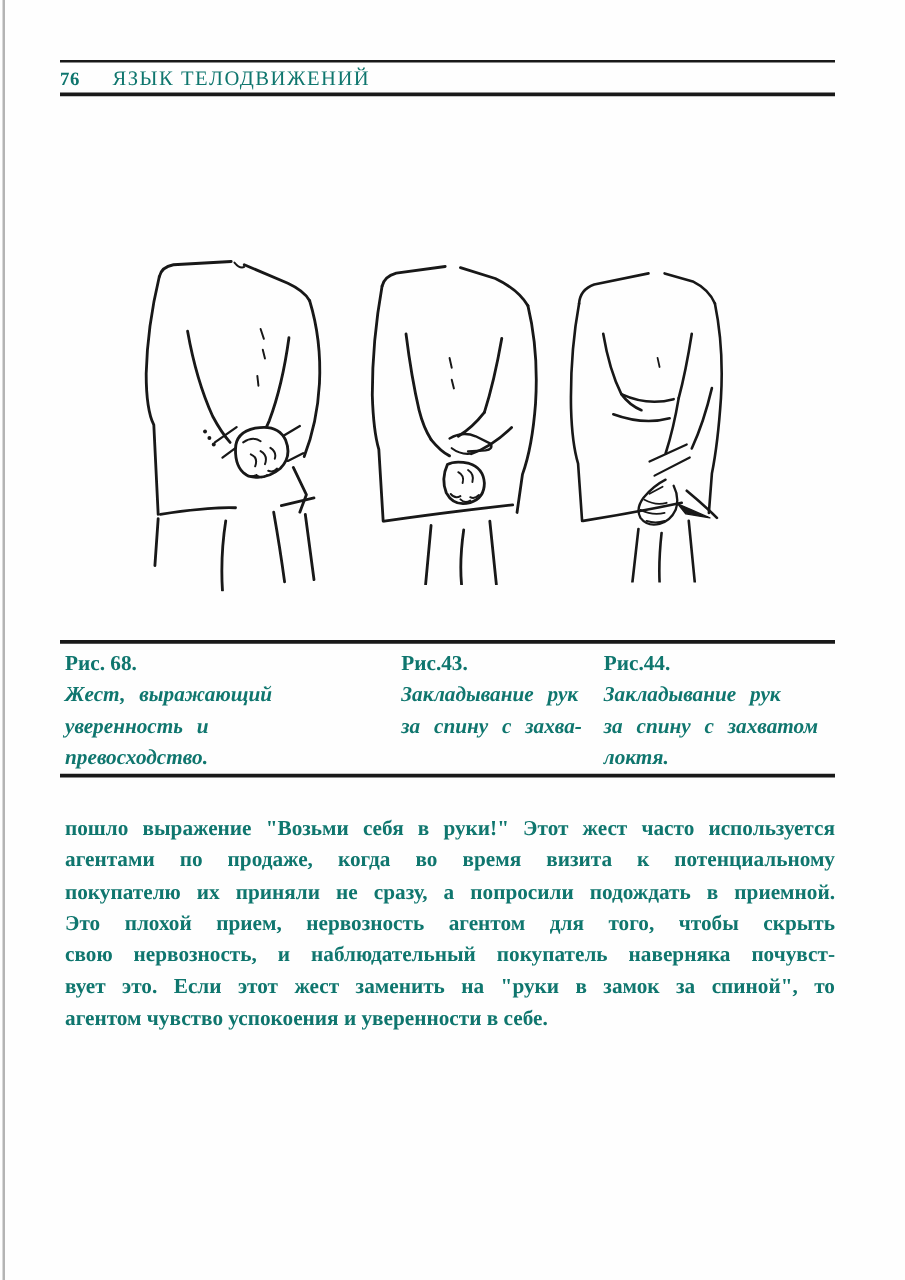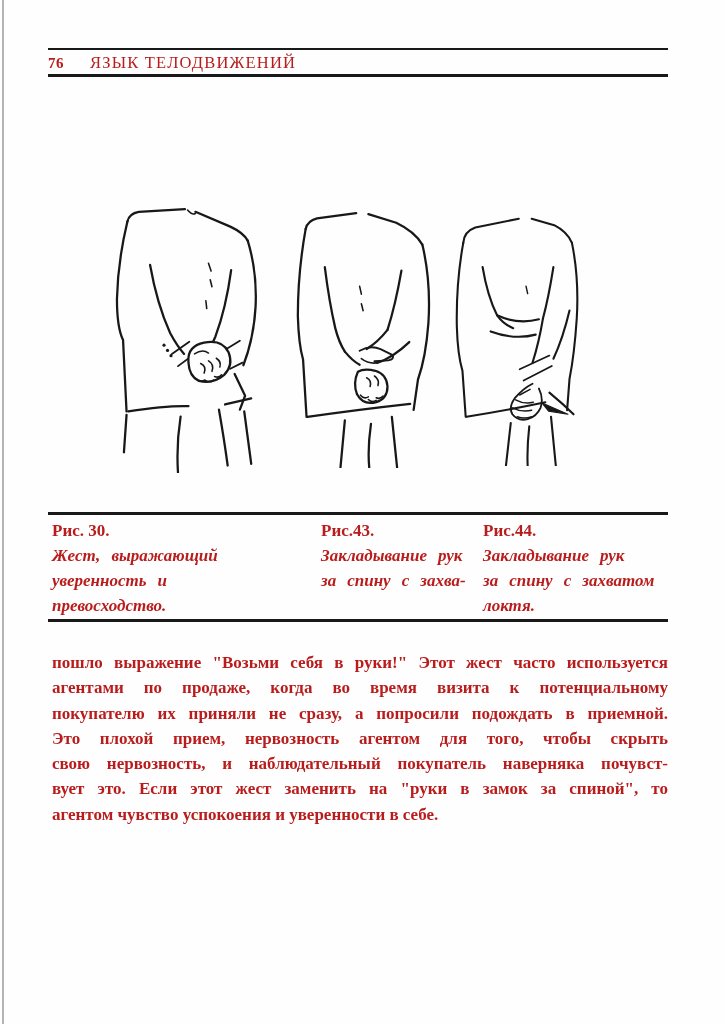--- a/index.html
+++ b/index.html
@@ -1,18 +1,18 @@
 <!DOCTYPE html>
 <html><head>
 <meta charset="utf-8">
 <style>
   html,body{margin:0;padding:0;background:#e8e8e8;}
   .page{
     position:relative;width:724px;height:1024px;background:#fefefe;
-    font-family:"Liberation Serif","DejaVu Serif",serif;color:#b91c1c;
+    font-family:"Liberation Serif","DejaVu Serif",serif;color:#0f766e;
     overflow:hidden;margin:0 auto;
   }
   .edge-line{position:absolute;left:2px;top:0;width:2px;height:1024px;background:#b4b4b4;}
   .rule{position:absolute;left:48px;width:620px;background:#191919;}
   .rule.hdr-top{top:48px;height:2px;}
   .rule.hdr-bot{top:74px;height:2.5px;}
   .rule.cap-top{top:512px;height:2.5px;}
   .rule.cap-bot{top:619px;height:2.5px;}
   .header{position:absolute;left:48px;top:53px;width:620px;display:flex;align-items:baseline;}
   .pagenum{font-weight:bold;font-size:15px;letter-spacing:.5px;}
@@ -124,21 +124,21 @@
         <path d="M73 282 L67 335"></path>
         <path d="M96 286 Q93 313 94 335"></path>
         <path d="M123 274 L129 335"></path>
       </g>
     </svg>
   </div>
 
   <div class="rule cap-top" data-interactable="false"></div>
 
   <div class="cap cap1" data-interactable="false">
-    <div class="cap-title" data-interactable="false">Рис.  30.</div>
+    <div class="cap-title" data-interactable="false">Рис.  68.</div>
     <div class="cap-line" data-interactable="false">Жест, выражающий</div>
     <div class="cap-line" data-interactable="false">уверенность и</div>
     <div class="cap-line" data-interactable="false">превосходство.</div>
   </div>
   <div class="cap cap2" data-interactable="false">
     <div class="cap-title" data-interactable="false">Рис.43.</div>
     <div class="cap-line" data-interactable="false">Закладывание рук</div>
     <div class="cap-line" data-interactable="false">за спину с захва-</div>
   </div>
   <div class="cap cap3" data-interactable="false">

